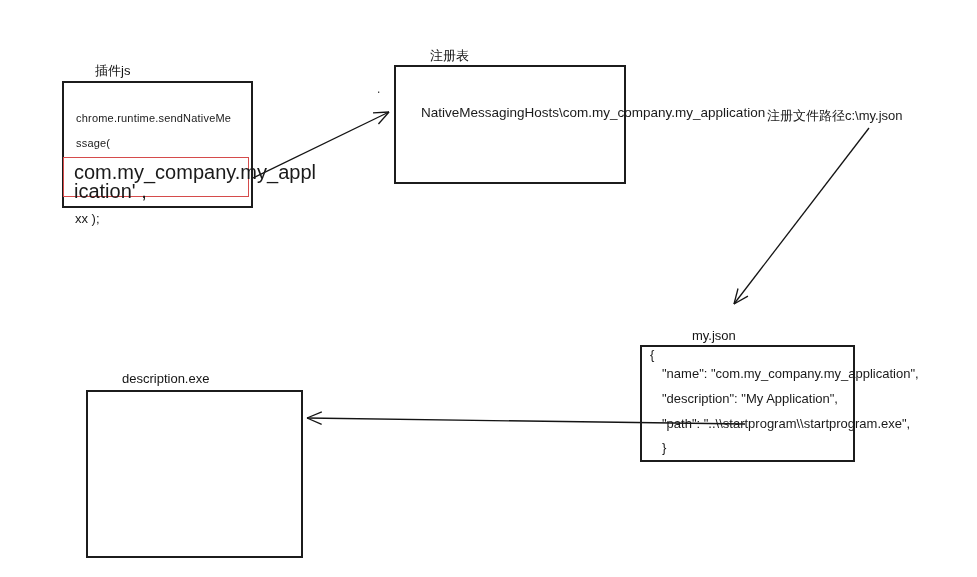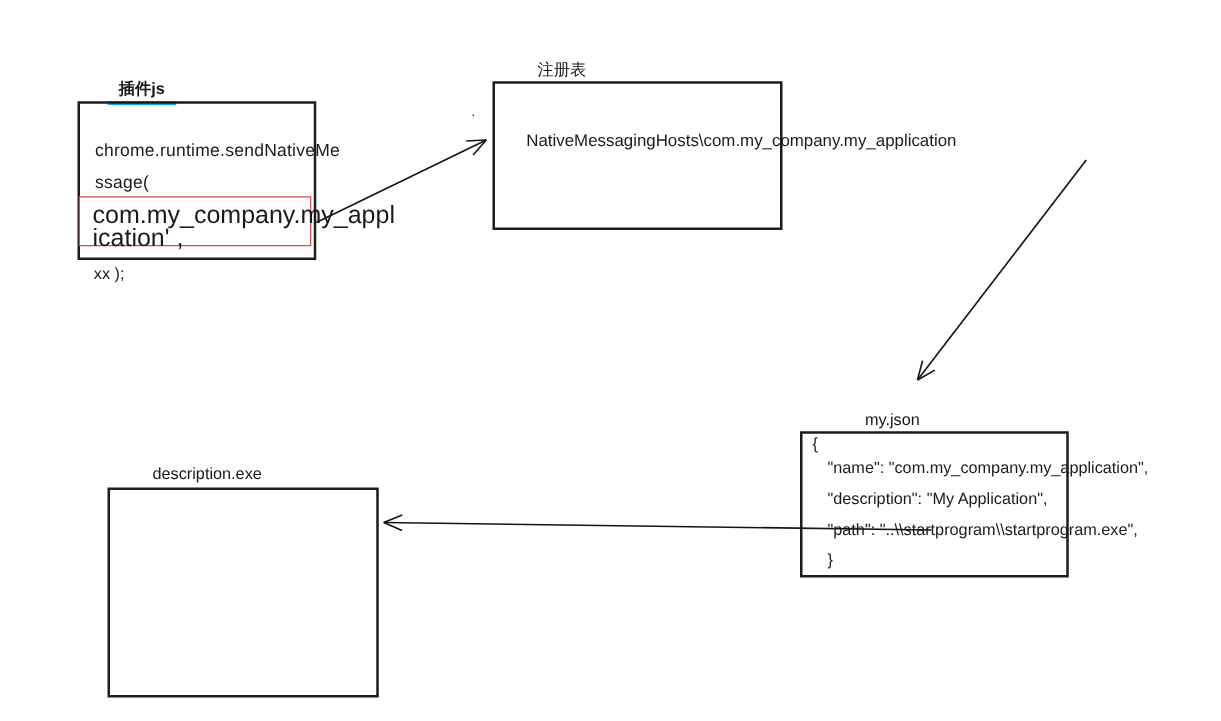--- a/index.html
+++ b/index.html
@@ -17,22 +17,22 @@
     border:2px solid #1c1c1c;
     background:transparent;
     box-sizing:border-box;
   }
   .node-title{
     position:absolute;
     font-size:13px;
     color:#151515;
     text-align:center;
   }
-  .underlined{border-bottom:3px solid #0ea5e9;padding:0 9px 1px 9px;font-weight:bold;}
-  .code-sm{font-size:14px;letter-spacing:.2px;}
+  .underlined{border-bottom:1px solid #0ea5e9;padding:0 9px 1px 9px;}
+  .code-sm{font-size:11px;letter-spacing:.2px;}
   .code-md{font-size:13px;}
   .code-lg{font-size:20px;}
   .highlight-box{
     position:absolute;
     border:1.5px solid var(--highlight,#d54b4b);
     box-sizing:border-box;
   }
   .json-line{font-size:13px;}
   #edges{position:absolute;left:0;top:0;pointer-events:none;z-index:0;}
   #edges line{stroke:#141414;stroke-width:1.3;fill:none;}
@@ -72,20 +72,21 @@
     <div class="abs code-lg" style="left:74px;top:161px;">com.my_company.my_appl</div>
     <div class="abs code-lg" style="left:74px;top:180px;text-align:right;">ication' ,</div>
     <div class="abs code-md" style="left:75px;top:211px;">xx  );</div>
 
     <div class="node-title abs" style="left:430px;top:47px;">注册表</div>
     <div class="box" style="left:394px;top:65px;width:232px;height:119px;"></div>
     <div class="abs" style="left:397px;top:105px;font-size:13.5px;margin-left:24px;">NativeMessagingHosts\com.my_company.my_application</div>
 
     <div class="abs stray" style="left:377px;top:82px;">.</div>
 
+    <div class="abs" style="left:767px;top:107px;font-size:13px;">注册文件路径c:\my.json</div>
 
     <div class="node-title abs" style="left:692px;top:328px;">my.json</div>
     <div class="box" style="left:640px;top:345px;width:215px;height:117px;"></div>
     <div class="abs json-line" style="left:650px;top:347px;">{</div>
     <div class="abs json-line" style="left:662px;top:366px;">"name": "com.my_company.my_application",</div>
     <div class="abs json-line" style="left:662px;top:391px;">"description": "My Application",</div>
     <div class="abs json-line" style="left:662px;top:416px;">"path": "..\\startprogram\\startprogram.exe",</div>
     <div class="abs json-line" style="left:662px;top:440px;">}</div>
 
     <div class="node-title abs" style="left:122px;top:371px;">description.exe</div>

